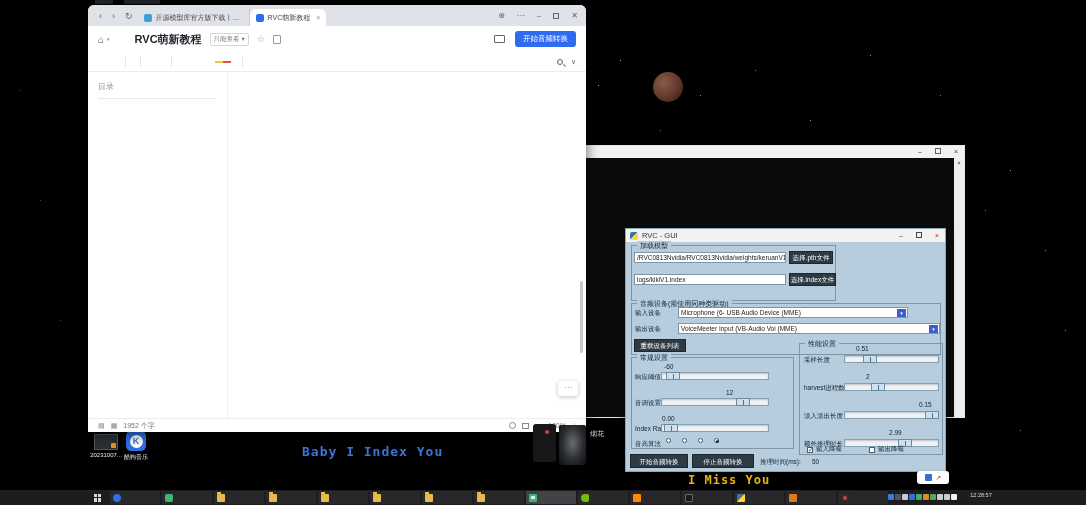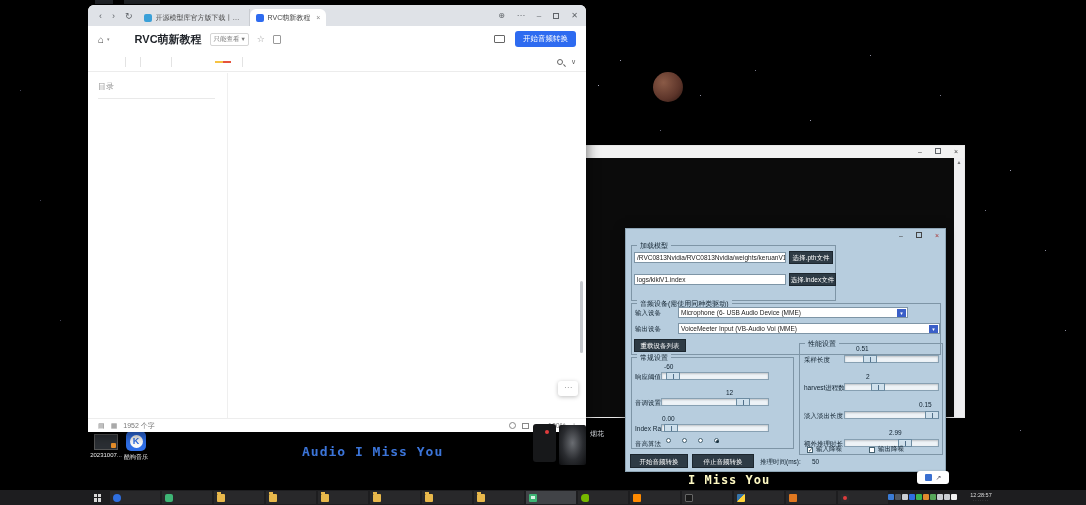--- a/index.html
+++ b/index.html
@@ -372,20 +372,24 @@
       <span class="st-spacer"></span>
       <span class="clock-ic"></span>
       <span class="fs-ic"></span>
       <span>—</span>
       <span>100%</span>
       <span>+</span>
     </div>
   </div>
 
   <div class="rvc">
+    <div class="rvc-title">
+      <span class="py-ic"></span>
+      <span class="rvc-title-text">RVC - GUI</span>
+    </div>
     <span class="rvc-btn" style="right:36px;">–</span>
     <span class="rvc-btn" style="right:18px;"><span class="maxbox" style="display:inline-block;border-color:#444;"></span></span>
     <span class="rvc-btn close" style="right:0;">×</span>
 
     <div class="grp" style="left:5px;top:16px;width:205px;height:56px;">
       <span class="glab">加载模型</span>
     </div>
     <div class="inp" style="left:8px;top:23px;width:152px;height:11px;">/RVC0813Nvidia/RVC0813Nvidia/weights/keruanV1.pth</div>
     <div class="dbtn" style="left:163px;top:22px;width:44px;height:13px;">选择.pth文件</div>
     <div class="inp" style="left:8px;top:45px;width:152px;height:11px;">logs/kikiV1.index</div>
@@ -487,22 +491,22 @@
     <div class="vid-thumb"></div>
     <div class="dlabel">20231007...</div>
   </div>
   <div class="dicon" style="left:120px;top:431px;">
     <div class="kugou-app">
       <span class="kring">K</span>
     </div>
     <div class="dlabel">酷狗音乐</div>
   </div>
 
-  <div class="lyrics1" style="color:#3b74d8;">Audio I Miss You</div>
-  <div class="lyrics2" style="color:#fef9c3;">I Miss You</div>
+  <div class="lyrics1" style="color:#3b74d8;">Baby I Index You</div>
+  <div class="lyrics2" style="color:#eab308;">I Miss You</div>
 
   <div class="rec-panel">
     <span class="rec-menu">
         <span class="rec-dot"></span>
       </span>
   </div>
   <div class="chat-thumb"></div>
   <div class="chat-name">烟花</div>
 
   <div class="corner-pill">

